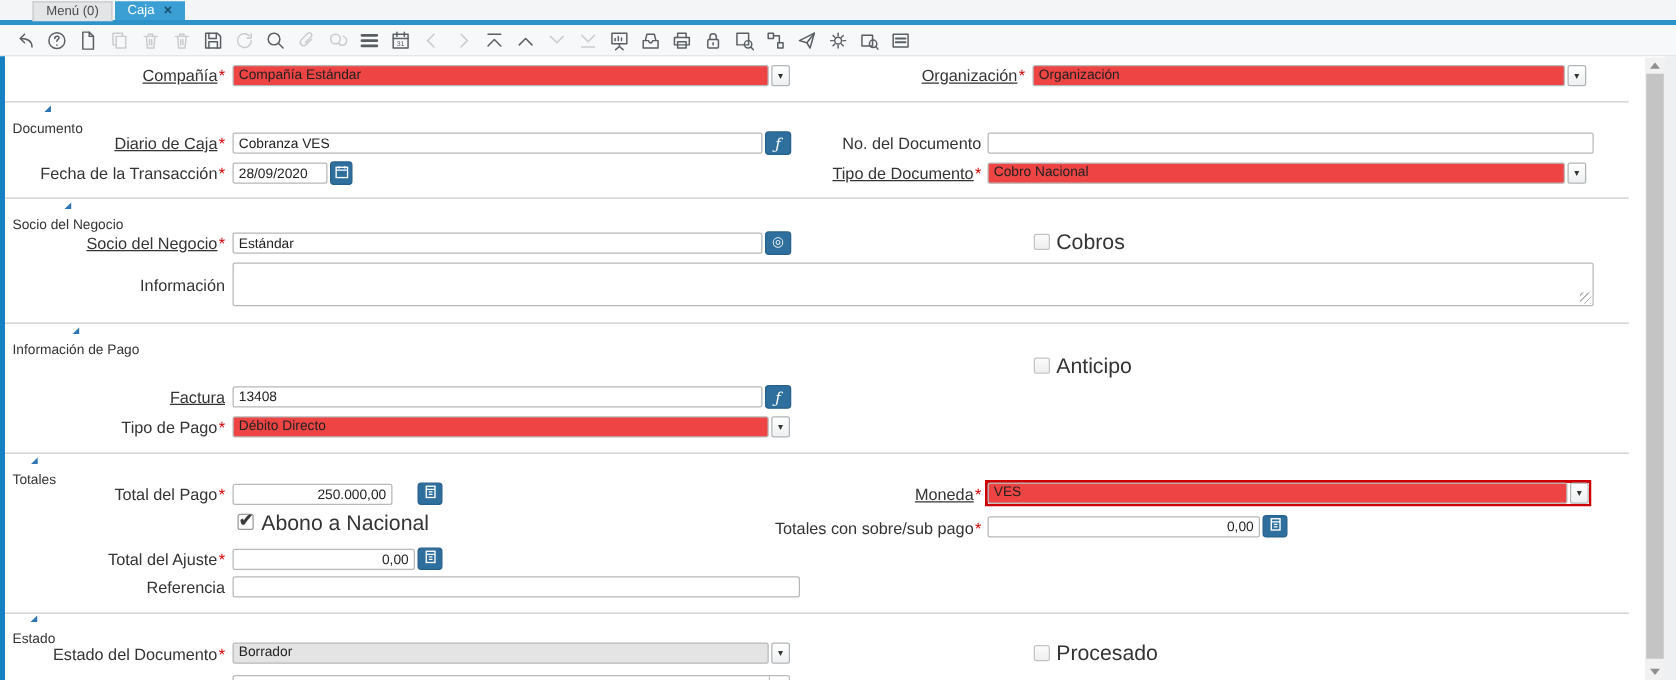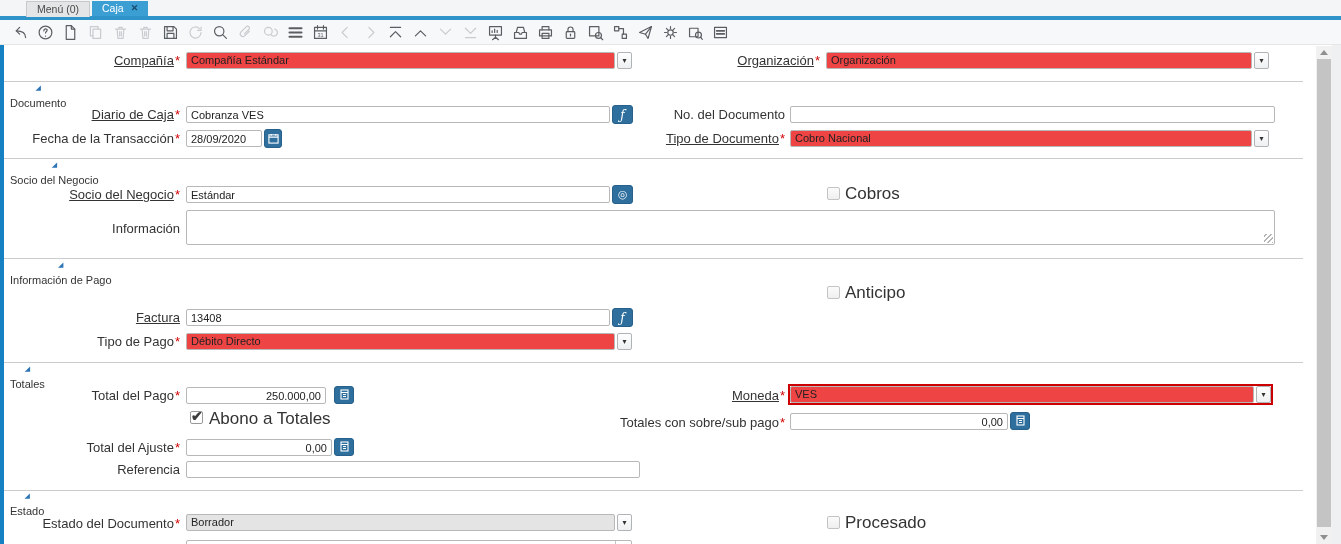--- a/index.html
+++ b/index.html
@@ -359,38 +359,38 @@
     </div>
 
   <div class="divider" style="top:362px"></div>
   <div class="sect" style="top:365px">
     <span class="tri">◢</span>
     <span>Totales</span>
     </div>
 
   <div class="flabel" style="left:0;top:387px;width:180px">
     <span>Total del Pago</span><span class="req">*</span></div>
-  <input class="tinput num" style="left: 186px; top: 387px; width: 140px;" value="250.000,00">
+  <input class="tinput num" style="left: 186px; top: 387px; width: 128px;" value="250.000,00">
   <div class="fbtn" style="left:334px;top:386px;width:20px;height:18px">
     <span>
       <svg width="9" height="11" viewBox="0 0 9 11" fill="none" stroke="#fff" stroke-width="1.1">
         <rect x="1" y="1" width="7" height="9"></rect>
           <path d="M1 3.5h7M3 5.5h3M3 7.5h3"></path>
         </svg></span>
     </div>
 
   <div class="flabel" style="left:600px;top:387px;width:185px">
     <span class="u">Moneda</span><span class="req">*</span></div>
   <div class="combo hl" style="left:790px;top:386px;width:481px">
     <span class="cv">VES</span>
     <span class="ab">▾</span>
     </div>
 
   <div class="checkbox checked" style="left:190px;top:411px"></div>
-  <div class="cblabel" style="left:209px;top:412px">Abono a Totales</div>
+  <div class="cblabel" style="left:209px;top:412px">Abono a Nacional</div>
 
   <div class="flabel" style="left:560px;top:414px;width:225px">
     <span>Totales con sobre/sub pago</span><span class="req">*</span></div>
   <input class="tinput num" style="left: 790px; top: 413px; width: 218px;" value="0,00">
   <div class="fbtn" style="left:1010px;top:412px;width:20px;height:18px">
     <span>
       <svg width="9" height="11" viewBox="0 0 9 11" fill="none" stroke="#fff" stroke-width="1.1">
         <rect x="1" y="1" width="7" height="9"></rect>
           <path d="M1 3.5h7M3 5.5h3M3 7.5h3"></path>
         </svg></span>

